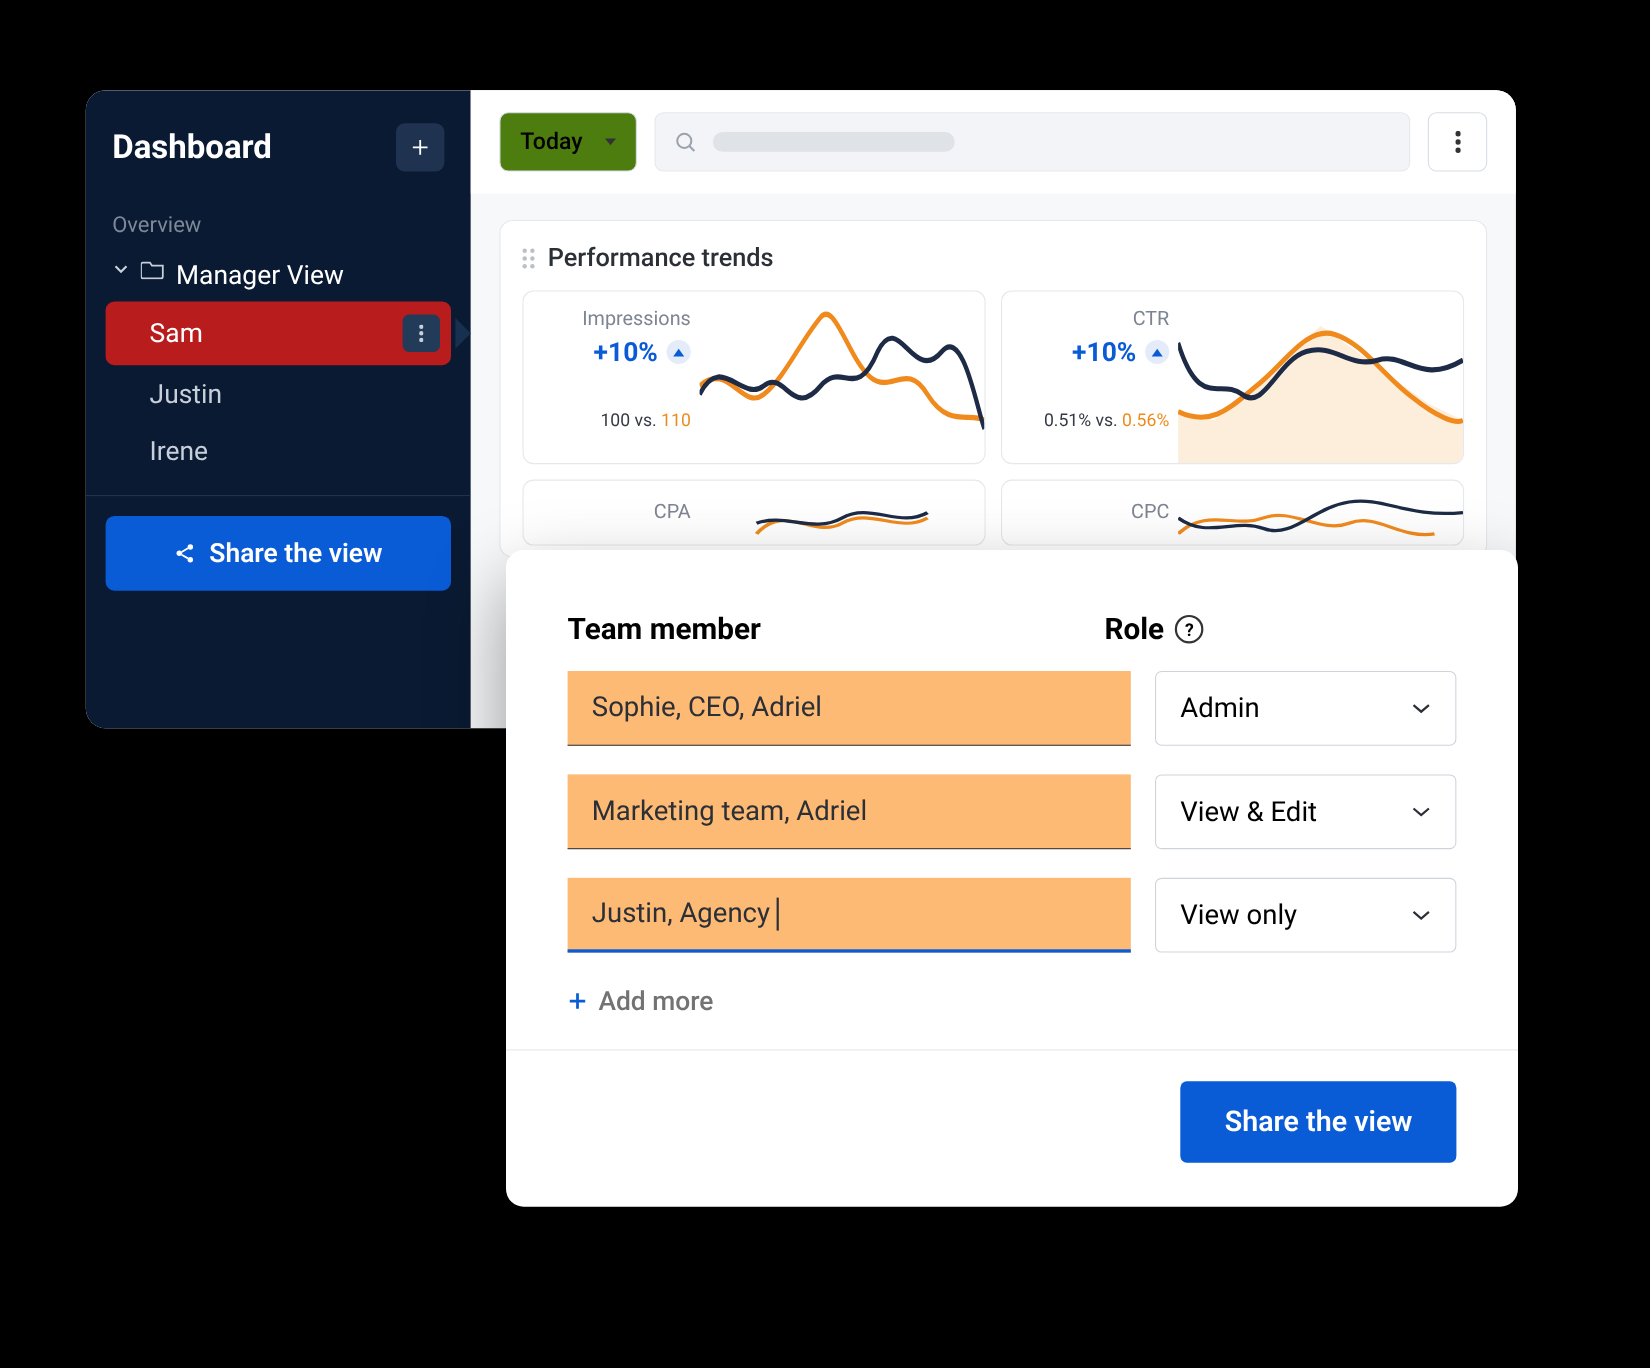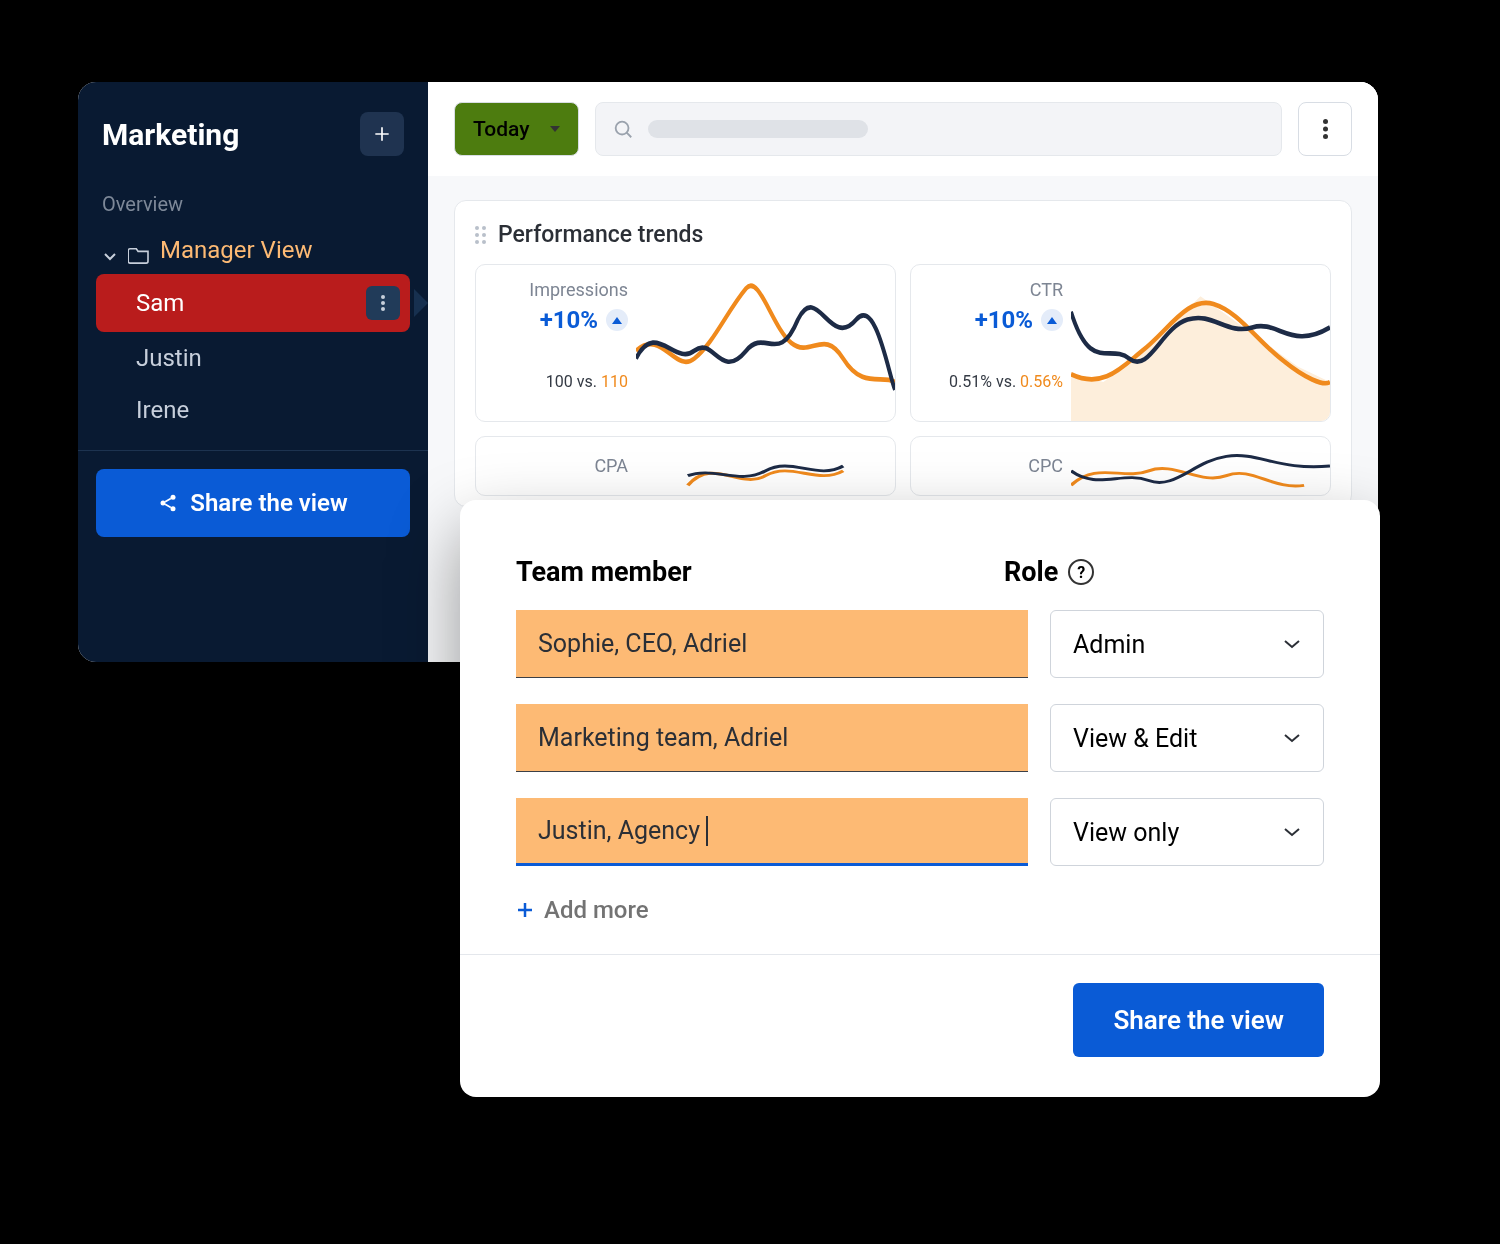--- a/index.html
+++ b/index.html
@@ -54,25 +54,25 @@
   }
   .add-btn svg { width: 20px; height: 20px; stroke: #fff; stroke-width: 2; }
 
   .sidebar-section-label {
     font-size: 20px;
     color: #7d8898;
     padding: 18px 6px 10px 6px;
   }
   .nav-folder {
     display: flex;
-    align-items: flex-end;
+    align-items: flex-start;
     gap: 10px;
     padding: 10px 6px;
     font-size: 24px;
-    color: #fdba74;
+    color: #ffffff;
   }
   .nav-folder .chev { width: 16px; height: 16px; }
   .nav-folder .folder { width: 22px; height: 18px; }
 
   .nav-item {
     display: flex;
     align-items: center;
     justify-content: space-between;
     font-size: 24px;
     color: #c7cfdb;
@@ -323,21 +323,21 @@
     cursor: pointer;
   }
 </style>
 </head>
 <body>
 
 <div class="app-window">
 
   <aside class="sidebar">
     <div class="sidebar-header">
-      <div class="sidebar-title">Marketing</div>
+      <div class="sidebar-title">Dashboard</div>
       <div class="add-btn">
         <svg viewBox="0 0 24 24">
             <line x1="12" y1="4" x2="12" y2="20"></line>
             <line x1="4" y1="12" x2="20" y2="12"></line>
           </svg>
       </div>
     </div>
 
     <div class="sidebar-section-label">Overview</div>
 

